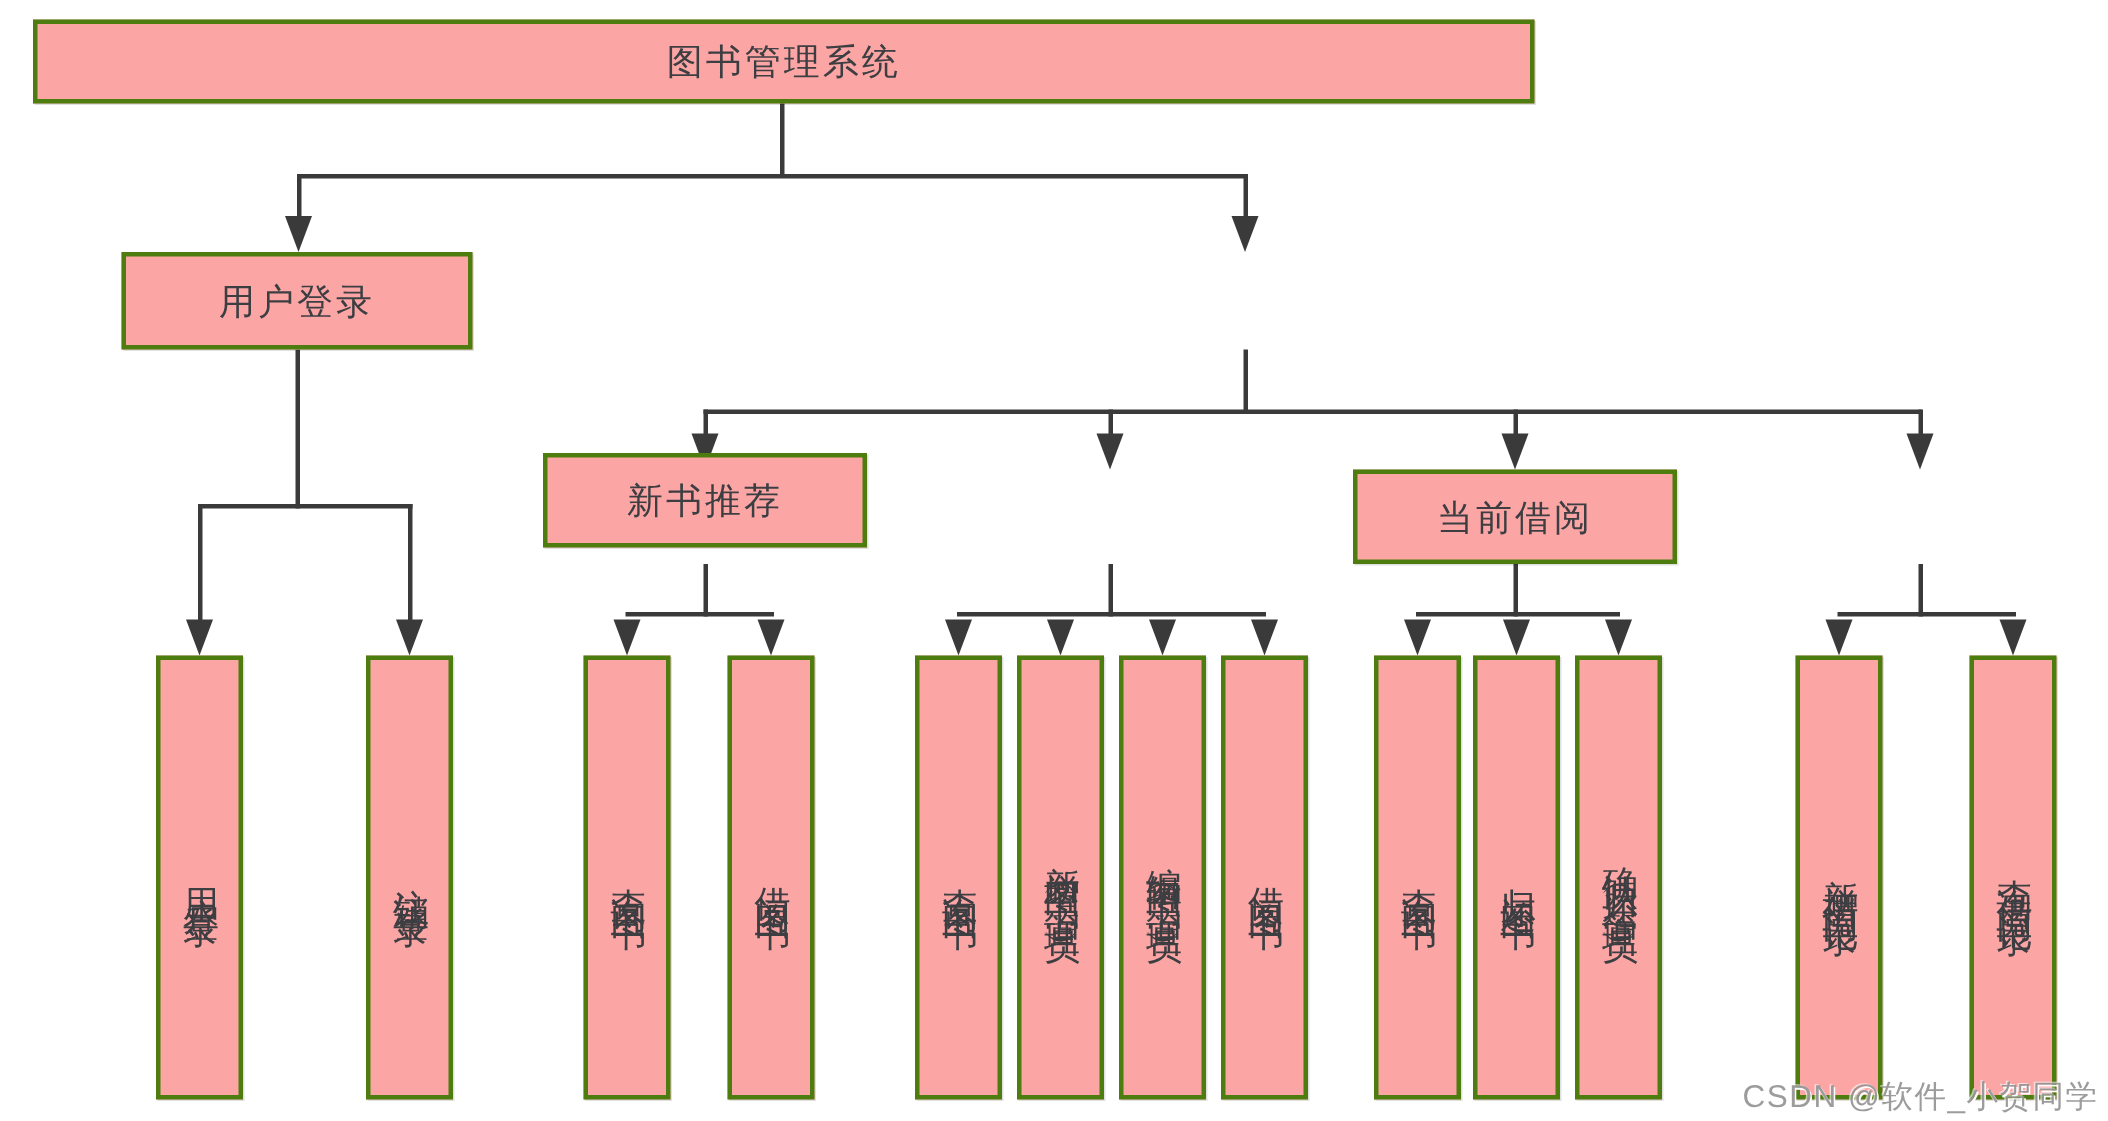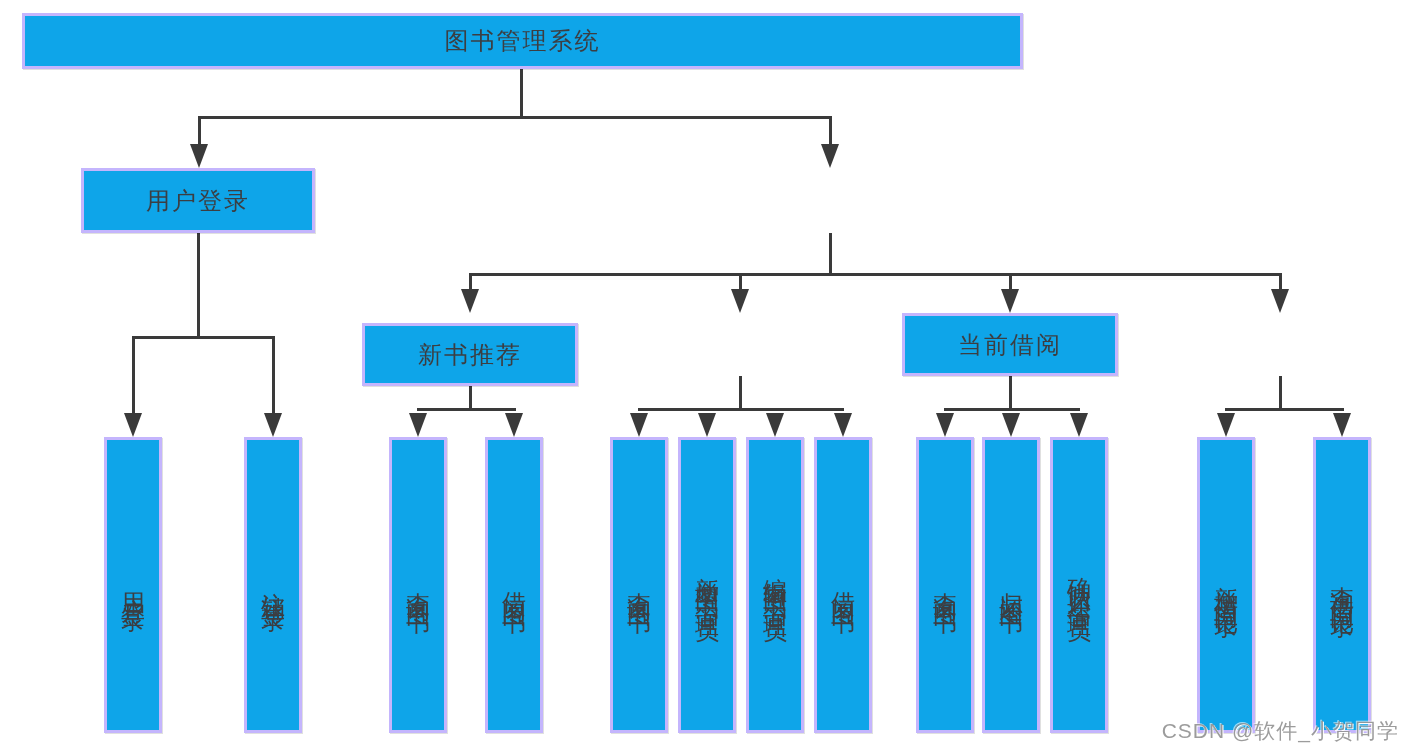--- a/index.html
+++ b/index.html
@@ -11,22 +11,22 @@
   #canvas {
     position: relative;
     width: 1405px;
     height: 747px;
     background: #ffffff;
     overflow: hidden;
   }
   .node {
     position: absolute;
     box-sizing: border-box;
-    border: 3px solid #c4b5fd;
-    background: #0ea5e9;
+    border: 3px solid #4d7c0f;
+    background: #fca5a5;
     display: flex;
     align-items: center;
     justify-content: center;
     color: #3c3e42;
     font-size: 24px;
     letter-spacing: 2px;
     z-index: 2;
     box-shadow: 1px 1px 0 rgba(0,0,0,0.12);
   }
   .leaf {
@@ -101,21 +101,21 @@
   <div class="hline" style="left:469px; top:273px; width:812px;"></div>
   <div class="vline" style="left:469px; top:273px; height:20px;"></div>
   <div class="arrow" style="left:461px; top:289px;"></div>
   <div class="vline" style="left:739px; top:273px; height:20px;"></div>
   <div class="arrow" style="left:731px; top:289px;"></div>
   <div class="vline" style="left:1009px; top:273px; height:20px;"></div>
   <div class="arrow" style="left:1001px; top:289px;"></div>
   <div class="vline" style="left:1279px; top:273px; height:20px;"></div>
   <div class="arrow" style="left:1271px; top:289px;"></div>
 
-  <div class="node" style="left:362px; top:323px; width:216px; height:63px;">
+  <div class="node" style="left:362px; top:302px; width:216px; height:63px;">
     <span>新书推荐</span>
   </div>
   <div class="node" style="left:902px; top:313px; width:216px; height:63px;font-family:Liberation Mono, monospace;">
     <span>当前借阅</span>
   </div>
 
   <div class="vline" style="left:469px; top:376px; height:35px;"></div>
   <div class="hline" style="left:417px; top:408px; width:99px;"></div>
   <div class="arrow" style="left:409px; top:413px;"></div>
   <div class="arrow" style="left:505px; top:413px;"></div>

